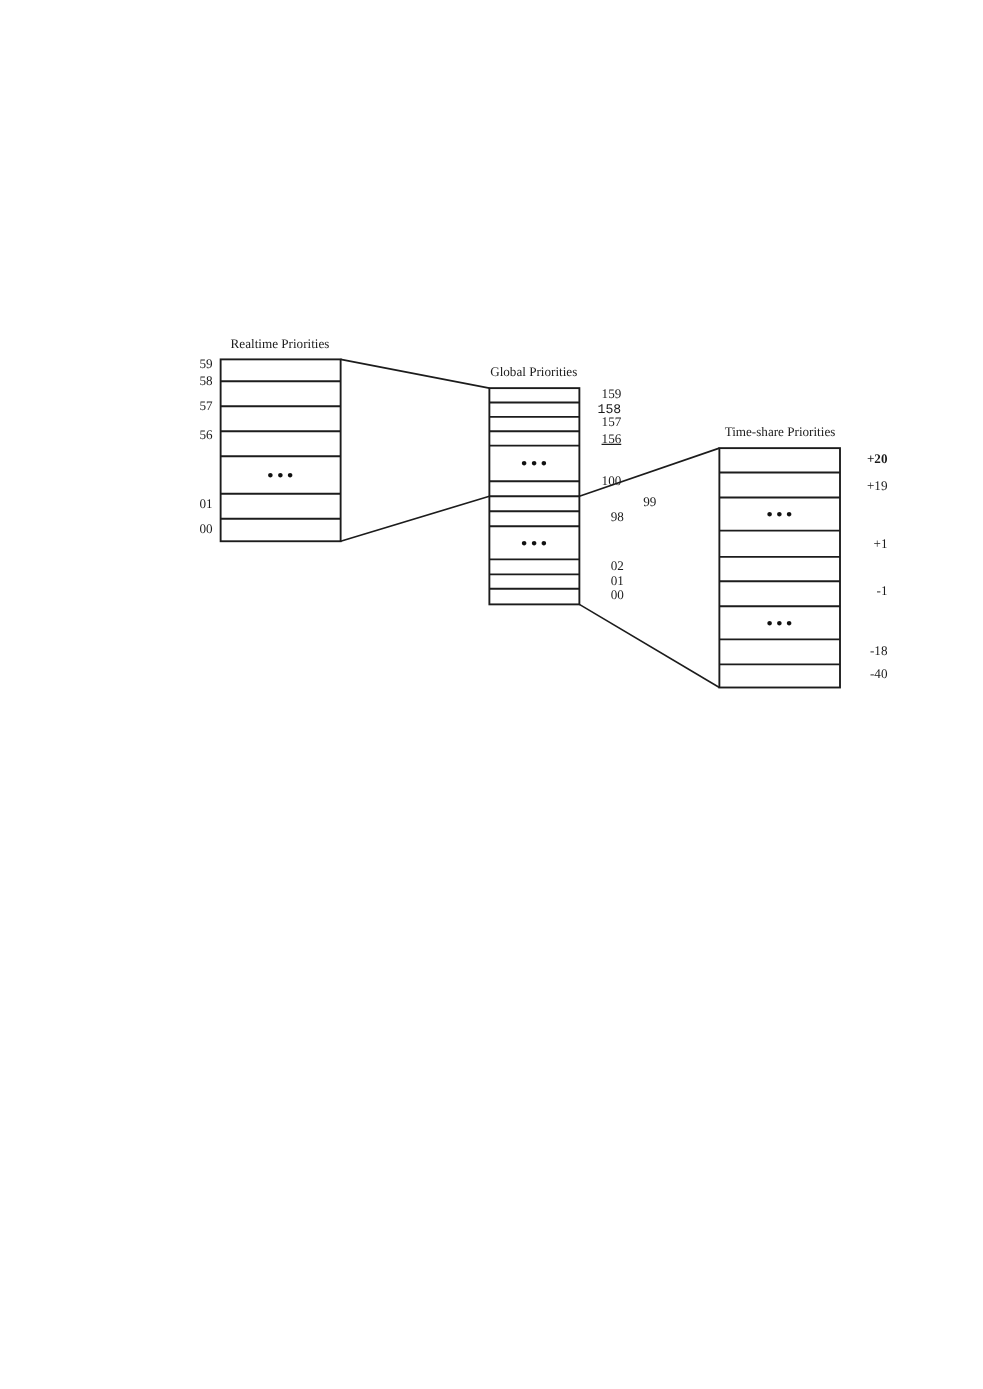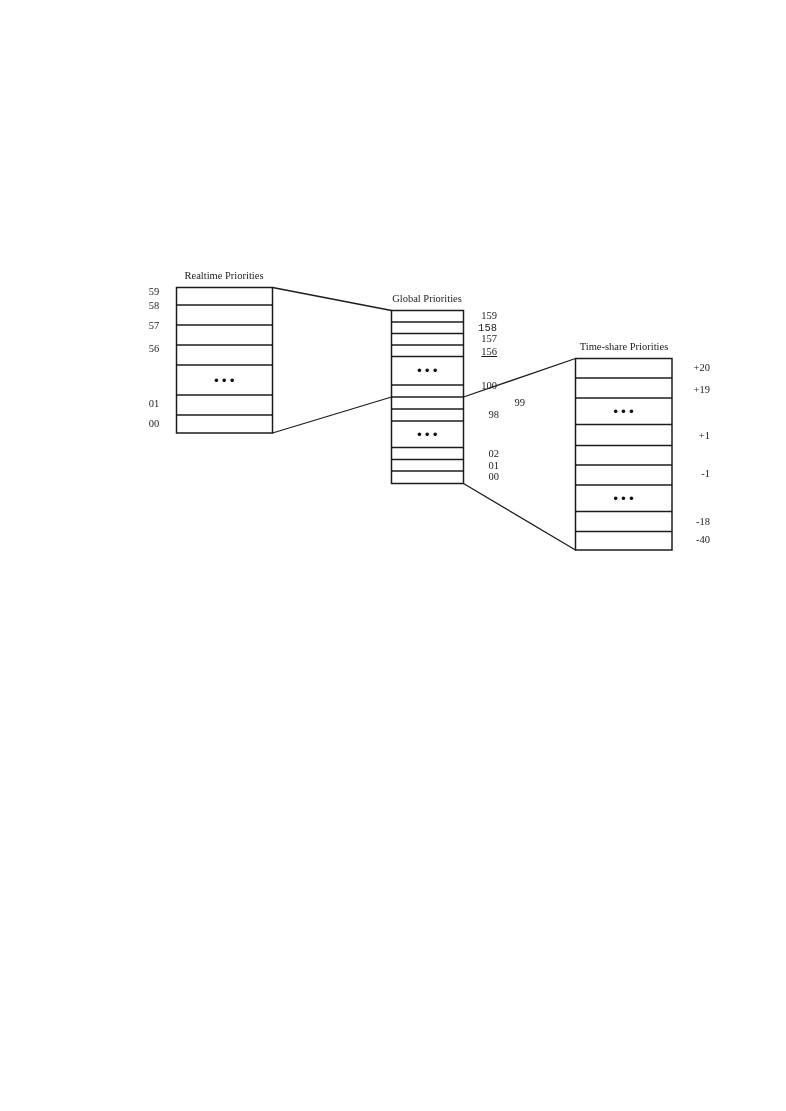--- a/index.html
+++ b/index.html
@@ -27,21 +27,21 @@
     text-align: center;
     white-space: nowrap;
   }
   .lbl {
     position: absolute;
     font-size: 10.5px;
     line-height: 12px;
     height: 12px;
     color: #1c1c1c;
   }
-  .lbl.right-align { text-align: center; }
+  .lbl.right-align { text-align: right; }
   .lbl.left-align  { text-align: right; }
   .dots {
     position: absolute;
     display: flex;
     align-items: center;
     justify-content: center;
     font-family: "DejaVu Sans", sans-serif;
     font-size: 12.5px;
     color: #111111;
     letter-spacing: 0.5px;
@@ -110,21 +110,21 @@
   <div class="lbl left-align" style="left:447px; top:321.5px; width:30px;font-family:Liberation Mono, monospace;">158</div>
   <div class="lbl left-align" style="left:447px; top:333px; width:30px;">157</div>
   <div class="lbl left-align" style="left:447px; top:346px; width:30px;text-decoration:underline;">156</div>
   <div class="lbl left-align" style="left:447px; top:379.5px; width:30px;">100</div>
   <div class="lbl left-align" style="left:475px; top:396.5px; width:30px;">99</div>
   <div class="lbl left-align" style="left:449px; top:408.5px; width:30px;">98</div>
   <div class="lbl left-align" style="left:449px; top:447.5px; width:30px;">02</div>
   <div class="lbl left-align" style="left:449px; top:459.5px; width:30px;">01</div>
   <div class="lbl left-align" style="left:449px; top:471px; width:30px;">00</div>
 
-  <div class="lbl left-align" style="left:656px; top:362px; width:34px;">+20</div>
+  <div class="lbl left-align" style="left:656px; top:362px; width:34px;font-weight:bold;">+20</div>
   <div class="lbl left-align" style="left:656px; top:383.5px; width:34px;">+19</div>
   <div class="lbl left-align" style="left:656px; top:430px; width:34px;">+1</div>
   <div class="lbl left-align" style="left:656px; top:467.5px; width:34px;">-1</div>
   <div class="lbl left-align" style="left:656px; top:516px; width:34px;">-18</div>
   <div class="lbl left-align" style="left:656px; top:534px; width:34px;">-40</div>
 
   <div class="dots" style="left:156.5px; top:365px; width:96px; height:30px;">•••</div>
   <div class="dots" style="left:371.5px; top:356.5px; width:72px; height:28.5px;">•••</div>
   <div class="dots" style="left:371.5px; top:421px; width:72px; height:26.5px;">•••</div>
   <div class="dots" style="left:555.5px; top:398px; width:96.5px; height:26.5px;">•••</div>

